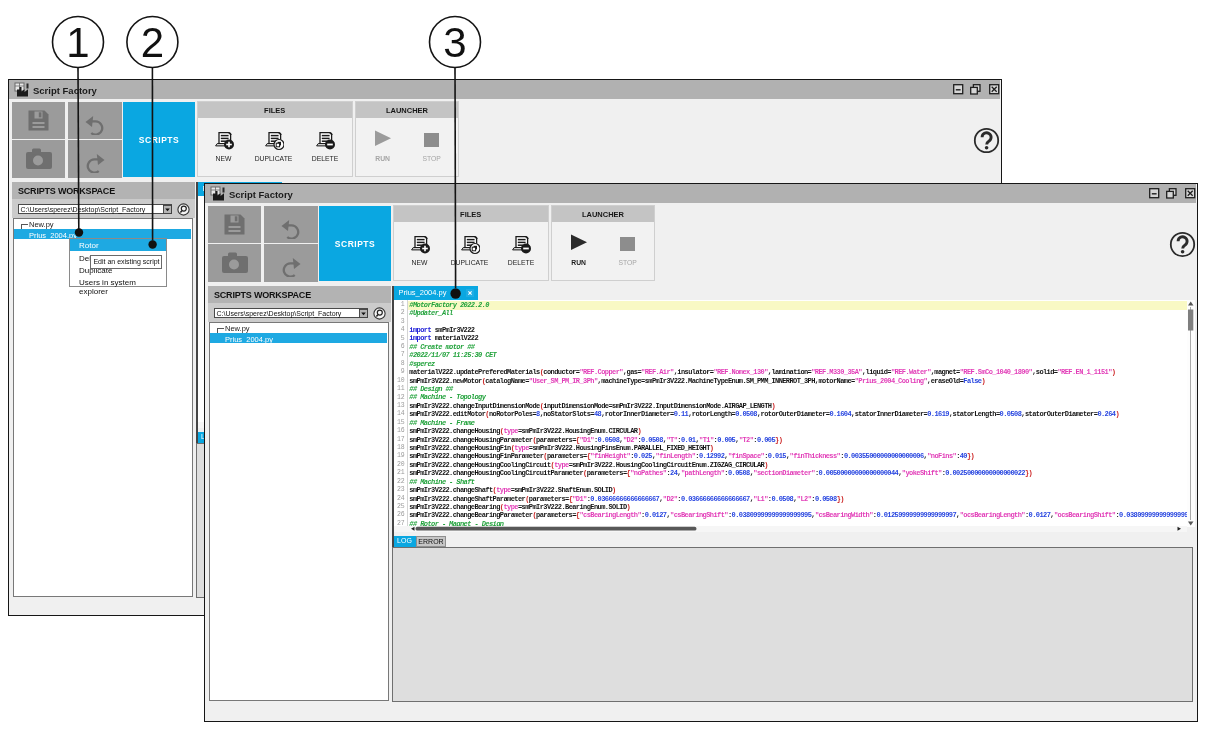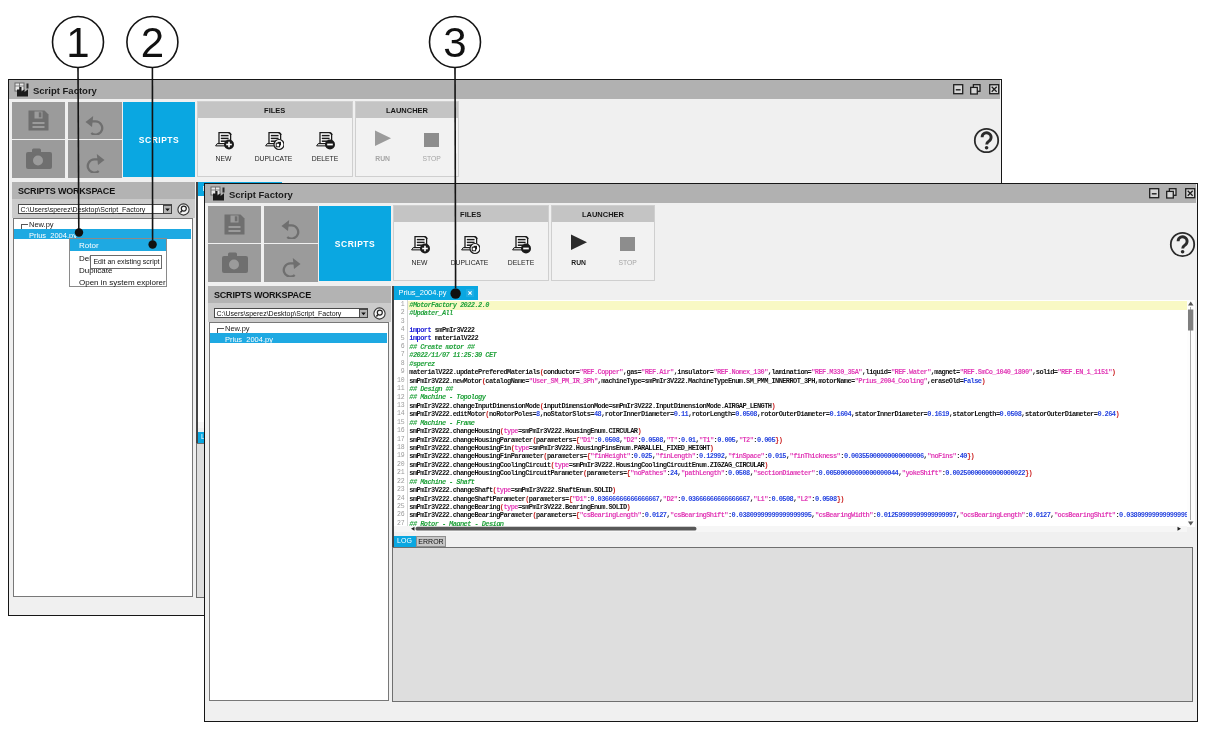--- a/index.html
+++ b/index.html
@@ -154,21 +154,21 @@
       <div style="position:absolute;left:0.8px;top:10.5px;right:0.8px;height:10.2px;background:#1ea9e2">
         <div style="position:absolute;left:14.7px;top:1.5px;font:7.5px 'Liberation Sans',sans-serif;color:#fff">Prius_2004.py</div>
       </div>
     </div>
     <div style="position:absolute;left:60px;top:158px;width:98px;height:49px;background:#fff;border:1px solid #8a8a8a;box-sizing:border-box;z-index:5">
       <div style="position:absolute;left:0;top:0;width:100%;height:12.2px;background:#1ea9e2">
         <div style="position:absolute;left:9px;top:2px;font:8px 'Liberation Sans',sans-serif;color:#fff">Rotor</div>
       </div>
       <div style="position:absolute;left:9px;top:14.5px;font:8px 'Liberation Sans',sans-serif;color:#111">Delete</div>
       <div style="position:absolute;left:9px;top:26.5px;font:8px 'Liberation Sans',sans-serif;color:#111">Duplicate</div>
-      <div style="position:absolute;left:9px;top:38.8px;font:8px 'Liberation Sans',sans-serif;color:#111">Open in system explorer</div>
+      <div style="position:absolute;left:9px;top:38.8px;font:8px 'Liberation Sans',sans-serif;color:#111">Users in system explorer</div>
     </div>
     <div style="position:absolute;left:80.5px;top:174.5px;width:72px;height:14px;background:#fff;border:1px solid #6a6a6a;box-sizing:border-box;z-index:6">
       <div style="position:absolute;left:0;top:2.5px;width:72px;text-align:center;font:7px 'Liberation Sans',sans-serif;color:#111;white-space:nowrap">Edit an existing script</div>
     </div>
     <div style="position:absolute;left:186.5px;top:101.5px;width:2px;height:416px;background:#454545"></div>
     <div style="position:absolute;left:188.5px;top:102px;width:84px;height:13.5px;background:#0aa7e1">
       <div style="position:absolute;left:5px;top:1.5px;font:7.5px 'Liberation Sans',sans-serif;color:#fff">Prius_2004.py</div>
       <div style="position:absolute;left:72px;top:3px;width:8px;height:8px;background:#1eade5">
         <svg width="8" height="8" style="display:block">
           <line x1="2.4" y1="2.4" x2="5.6" y2="5.6" stroke="#fff" stroke-width="1.1"></line>

